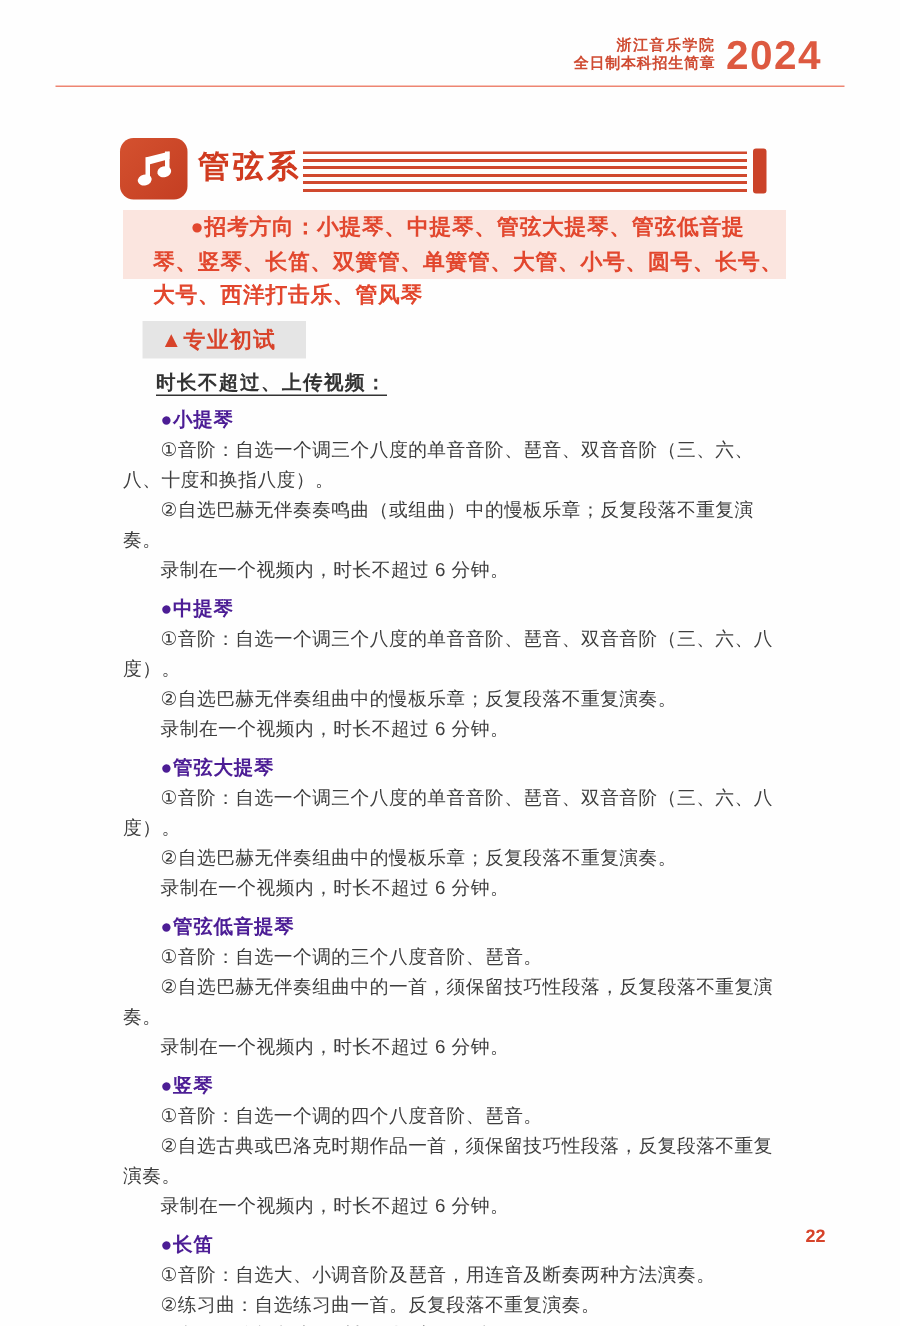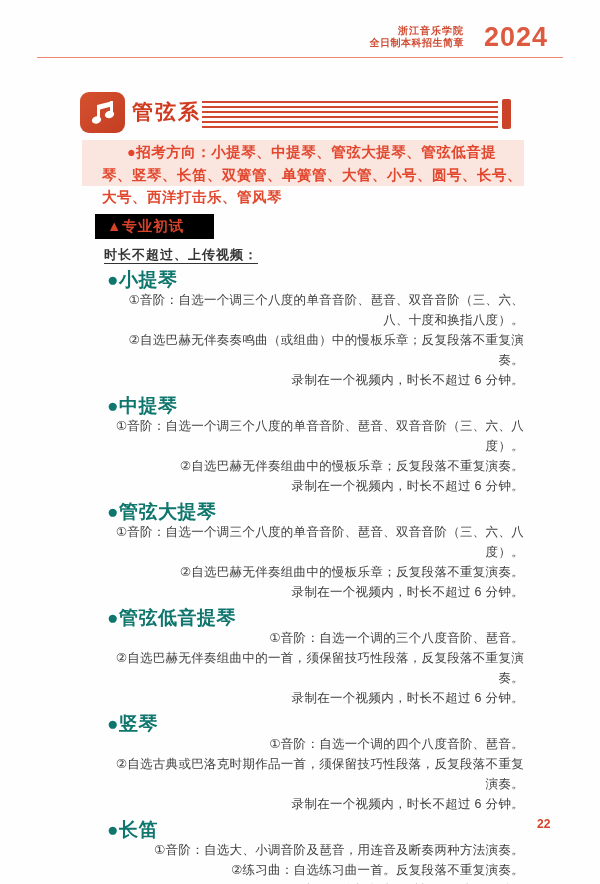--- a/index.html
+++ b/index.html
@@ -6,21 +6,21 @@
   html, body { background: #ffffff; }
   body {
     font-family: "Liberation Sans", "DejaVu Sans", sans-serif;
     width: 600px; height: 884px; position: relative; overflow: hidden;
   }
   .page { position: absolute; inset: 0; width: 600px; height: 884px; background: #fefefe; }
 
   
   .masthead {
     position: absolute; top: 24px; right: 52px;
-    display: flex; align-items: center; gap: 20px; margin-left: 36px;
+    display: flex; align-items: center; gap: 7px; margin-left: 36px;
   }
   .masthead-lines { text-align: right; color: #cf4b32; font-weight: 700; }
   .masthead-line1 { font-size: 10px; line-height: 12px; letter-spacing: 1px; }
   .masthead-line2 { font-size: 10px; line-height: 13px; letter-spacing: 0.5px; font-family: Liberation Mono, monospace; }
   .masthead-year {
     color: #dd5940; font-size: 27px; font-weight: 700; line-height: 27px; letter-spacing: 1px;
   }
   .header-divider {
     position: absolute; top: 57px; left: 37px; width: 526px; height: 0;
     border-top: 1.5px solid #ee8572;
@@ -55,37 +55,37 @@
     background: #fbe5df; z-index: 0;
   }
   .directions-text {
     position: relative; z-index: 1;
     color: #e2472e; font-size: 14.5px; font-weight: 700;
     line-height: 22.5px; text-indent: 25px; letter-spacing: 0.5px;
   }
 
   .exam-title {
     display: inline-block; margin-top: 5px; margin-left: 13px;
-    background: #000000; padding: 3px 30px 3px 12px;
+    background: #e5e5e5; padding: 3px 20px 3px 12px;
     color: #d8432a; font-size: 14.5px; font-weight: 700; letter-spacing: 1px;
   }
   .upload-note {
     margin-top: 7px; margin-left: 22px;
     color: #333333; font-size: 13px; font-weight: 700; letter-spacing: 1px;
     text-decoration: underline; text-underline-offset: 4px; text-decoration-thickness: 1px;
   }
 
   .instrument-section { margin-top: 6px; }
   .instrument-heading {
-    color: #0f766e; font-size: 19px; font-weight: 700;
+    color: #4c1d95; font-size: 13px; font-weight: 700;
     line-height: 20px; text-indent: 25px; letter-spacing: 0.5px;
   }
   .requirement-line {
     color: #3d3d3d; font-size: 12.5px; font-weight: 400;
-    line-height: 20px; text-indent: 25px; letter-spacing: 0.3px; text-align: right;
+    line-height: 20px; text-indent: 25px; letter-spacing: 0.3px;
   }
 
   .page-number {
     position: absolute; left: 537px; top: 817px;
     color: #d6432a; font-size: 12px; font-weight: 700;
   }
 </style>
 </head>
 <body>
 

